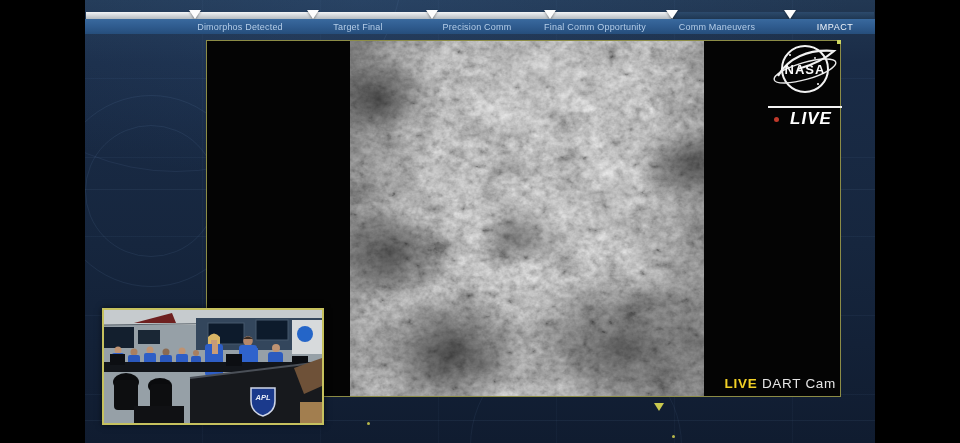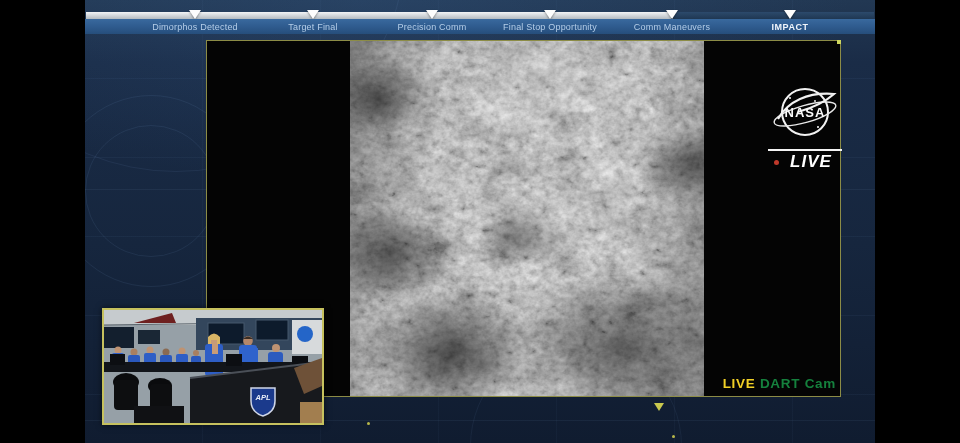--- a/index.html
+++ b/index.html
@@ -26,54 +26,54 @@
   .progress-track{position:absolute;left:1px;top:12px;width:788px;height:7px;
     background:linear-gradient(180deg,#2c4a6c,#1f3752);}
   .progress-fill{position:absolute;left:0;top:0;height:7px;width:74.3%;
     background:linear-gradient(180deg,#f2f4f6 0%,#d6dade 45%,#b3bac0 100%);}
   .milestone-marker{position:absolute;top:10px;width:0;height:0;transform:translateX(-50%);
     border-left:6px solid transparent;border-right:6px solid transparent;border-top:9px solid #fdfdfd;
     filter:drop-shadow(0 1px 1px rgba(0,0,0,.4));}
   .label-band{position:absolute;left:0;top:19px;width:790px;height:15px;
     background:linear-gradient(180deg,#39699e 0%,#2e5a8d 55%,#264e7b 100%);}
   .milestone-label{position:absolute;top:3px;transform:translateX(-50%);white-space:nowrap;
-    font-size:9px;color:#b4cde8;letter-spacing:.2px;}
-  .milestone-label.current{color:#f0f5fb;font-weight:bold;letter-spacing:.5px;}
+    font-size:9px;color:#b4cde8;letter-spacing:.2px;margin-left:45px;}
+  .milestone-label.current{color:#f0f5fb;font-weight:normal;letter-spacing:.5px;}
 
   
   .dart-frame{position:absolute;left:206px;top:40px;width:633px;height:355px;background:#040404;
     border:1px solid rgba(185,185,92,0.75);}
   .dart-frame .corner{position:absolute;right:-1px;top:-1px;width:4px;height:4px;background:#cdd65e;}
   .asteroid{position:absolute;left:143px;top:0;width:354px;height:355px;background:#6f6f6f;}
   .asteroid svg{position:absolute;left:0;top:0;}
   .asteroid-shade{position:absolute;inset:0;
     background-image:
       radial-gradient(90px 70px at 12% 60%,rgba(0,0,0,.55),transparent 70%),
       radial-gradient(120px 95px at 28% 88%,rgba(0,0,0,.62),transparent 70%),
       radial-gradient(150px 110px at 75% 86%,rgba(0,0,0,.5),transparent 70%),
       radial-gradient(80px 60px at 96% 35%,rgba(0,0,0,.45),transparent 70%),
       radial-gradient(70px 55px at 8% 16%,rgba(0,0,0,.5),transparent 70%),
       radial-gradient(60px 45px at 48% 55%,rgba(0,0,0,.35),transparent 70%),
       radial-gradient(150px 100px at 55% 12%,rgba(255,255,255,.15),transparent 70%),
       radial-gradient(110px 80px at 70% 42%,rgba(255,255,255,.12),transparent 70%),
       linear-gradient(100deg,rgba(0,0,0,.35),transparent 25%,transparent 75%,rgba(0,0,0,.3));}
 
   
-  .nasa-badge{position:absolute;left:768px;top:42px;width:74px;text-align:center;margin-top:43px;}
+  .nasa-badge{position:absolute;left:768px;top:42px;width:74px;text-align:center;}
   .nasa-badge .rule{margin-top:4px;height:2px;background:#f4f4f4;width:74px;}
   .live-row{position:relative;margin-top:1px;height:20px;}
   .live-dot{position:absolute;left:6px;top:8px;width:5px;height:5px;border-radius:50%;background:#c0392b;}
   .live-text{position:absolute;left:12px;top:0;width:62px;font-size:17px;font-weight:800;
     font-style:italic;color:#fff;letter-spacing:1px;}
 
   
   .cam-tag{position:absolute;left:206px;top:376px;width:630px;text-align:right;font-size:13.5px;
     letter-spacing:.7px;}
   .cam-tag .live{color:#f1d026;font-weight:800;}
-  .cam-tag .name{color:#15803d;font-weight:700;text-align:right;}
+  .cam-tag .name{color:#e5e5e5;font-weight:400;text-align:right;}
 
   
   .pip{position:absolute;left:102px;top:308px;width:218px;height:113px;background:#fef9c3;
     border:2px solid #c6c15e;box-shadow:0 0 6px rgba(0,0,0,.6);}
 
   
   .tri-up{position:absolute;left:144px;top:184px;width:0;height:0;
     border-left:5px solid transparent;border-right:5px solid transparent;border-bottom:8px solid #c9c94e;}
   .tri-down{position:absolute;left:569px;top:403px;width:0;height:0;
     border-left:5px solid transparent;border-right:5px solid transparent;border-top:8px solid #c9c94e;}
@@ -105,21 +105,21 @@
     <div class="milestone-marker" style="left:110px"></div>
     <div class="milestone-marker" style="left:228px"></div>
     <div class="milestone-marker" style="left:347px"></div>
     <div class="milestone-marker" style="left:465px"></div>
     <div class="milestone-marker" style="left:587px"></div>
     <div class="milestone-marker" style="left:705px"></div>
     <div class="label-band">
       <span class="milestone-label" style="left:110px">Dimorphos Detected</span>
       <span class="milestone-label" style="left:228px">Target Final</span>
       <span class="milestone-label" style="left:347px">Precision Comm</span>
-      <span class="milestone-label" style="left:465px">Final Stop Opportunity</span>
+      <span class="milestone-label" style="left:465px">Final Comm Opportunity</span>
       <span class="milestone-label" style="left:587px">Comm Maneuvers</span>
       <span class="milestone-label current" style="left:705px">IMPACT</span>
     </div>
 
     <div class="tri-up"></div>
     <div class="tri-down"></div>
     <div class="dot-a"></div>
     <div class="dot-b"></div>
   </div>
 

